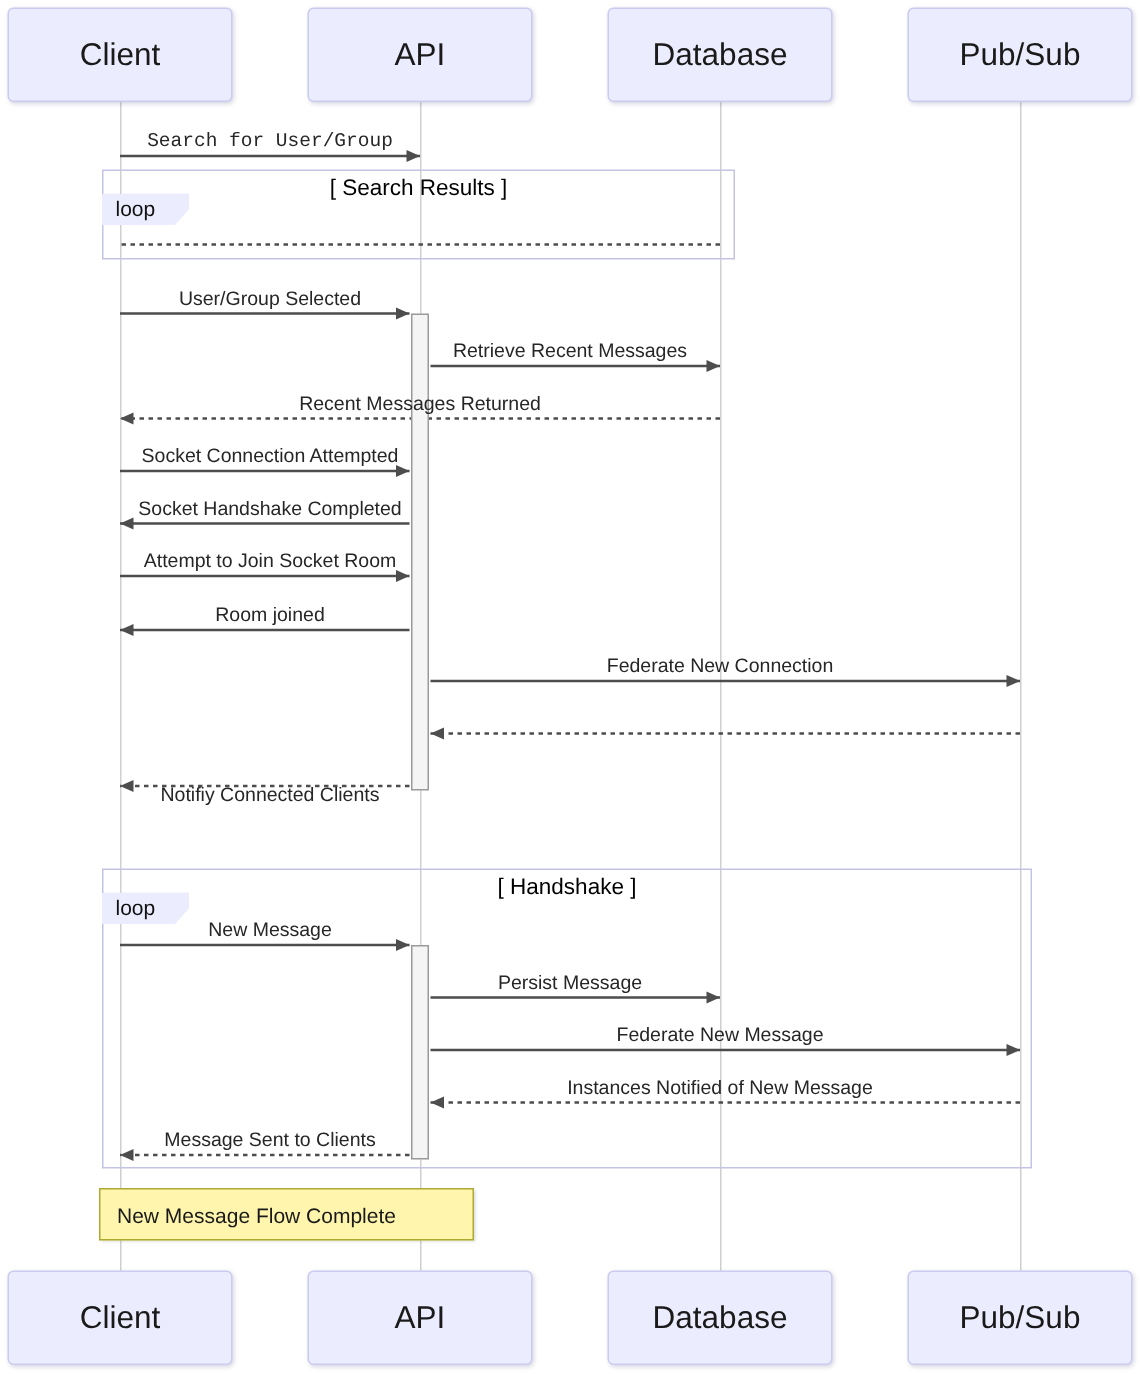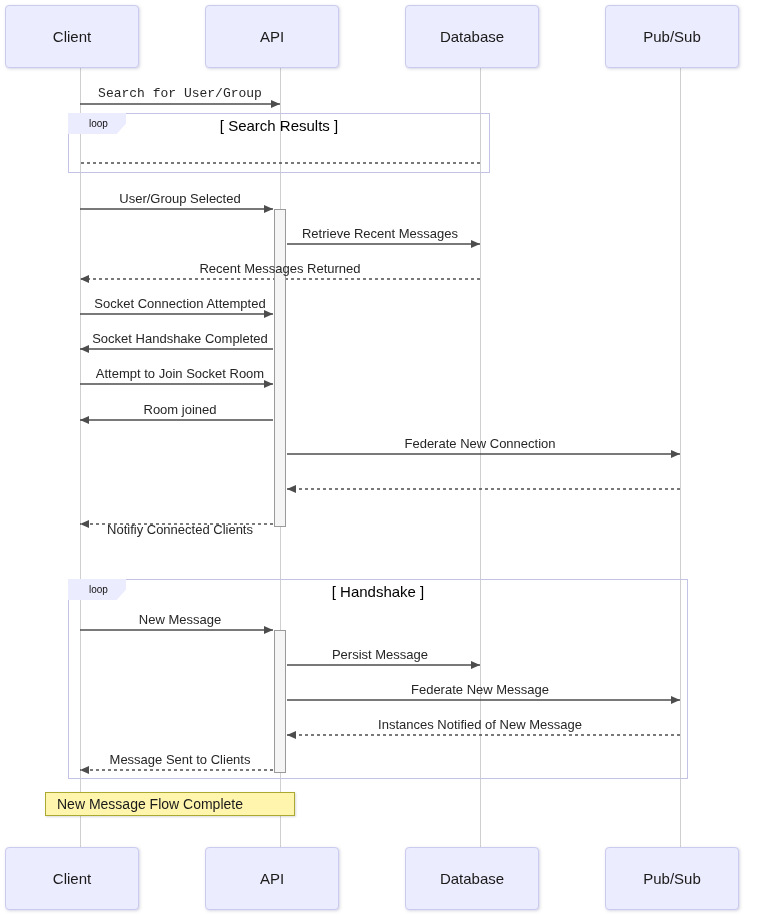--- a/index.html
+++ b/index.html
@@ -5,48 +5,49 @@
   html,body{margin:0;padding:0;background:#ffffff;}
   #stage{
     position:relative;
     width:760px;height:916px;
     background:#ffffff;
     font-family:"Liberation Sans", sans-serif;
     overflow:hidden;
   }
   .participant{
     position:absolute;
-    width:134px;
+    width:150px;
     background:#ECECFF;
     border:1px solid #cbcbf0;
     border-radius:4px;
     box-shadow:1px 1px 3px rgba(90,90,140,.25);
     display:flex;align-items:center;justify-content:center;
-    font-size:15px;color:#1a1a1a;
+    font-size:21px;color:#1a1a1a;
     box-sizing:border-box;
   }
   .lifeline{
     position:absolute;
     width:1px;
     background:#cfcfcf;
   }
   .loop-frame{
     position:absolute;
     border:1px solid #c3c3e6;
     box-sizing:border-box;
     background:transparent;
   }
   .loop-label{
     position:absolute;
     background:#ECECFF;
     clip-path:polygon(0 0,100% 0,100% 50%,84% 100%,0 100%);
-    font-size:10px;color:#111;
-    padding-left:21px;
+    font-size:14px;color:#111;
+    padding-left:9px;
     box-sizing:border-box;
     filter:drop-shadow(0 0 0.6px #a7a7d4);
+    margin-top:16px;
   }
   .loop-condition{
     position:absolute;
     transform:translateX(-50%);
     font-size:15px;color:#000000;
     white-space:nowrap;
   }
   .activation{
     position:absolute;
     width:12px;
@@ -132,21 +133,21 @@
     <div class="msg-label" style="left: 180px; top: 522px;">Notifiy Connected Clients</div>
     <div class="msg-label" style="left: 180px; top: 612px;">New Message</div>
     <div class="msg-label" style="left: 380px; top: 647px;">Persist Message</div>
     <div class="msg-label" style="left: 480px; top: 682px;">Federate New Message</div>
     <div class="msg-label" style="left: 480px; top: 717px;">Instances Notified of New Message</div>
     <div class="msg-label" style="left: 180px; top: 752px;">Message Sent to Clients</div>
     <div class="loop-label" style="left: 68px; top: 113px; width: 58px; height: 21px; line-height: 21px;">loop</div>
     <div class="loop-condition" style="left: 279px; top: 117px;">[ Search Results ]</div>
     <div class="loop-label" style="left: 68px; top: 579px; width: 58px; height: 21px; line-height: 21px;">loop</div>
     <div class="loop-condition" style="left: 378px; top: 583px;">[ Handshake ]</div>
-    <div class="note" style="left: 45px; top: 792px; width: 250px; height: 24px;">New Message Flow Complete</div>
+    <div class="note" style="left: 66px; top: 792px; width: 250px; height: 35px;">New Message Flow Complete</div>
     <div class="participant" style="left: 5px; top: 5px; height: 63px;">Client</div>
     <div class="participant" style="left: 5px; top: 847px; height: 63px;">Client</div>
     <div class="participant" style="left: 205px; top: 5px; height: 63px;">API</div>
     <div class="participant" style="left: 205px; top: 847px; height: 63px;">API</div>
     <div class="participant" style="left: 405px; top: 5px; height: 63px;">Database</div>
     <div class="participant" style="left: 405px; top: 847px; height: 63px;">Database</div>
     <div class="participant" style="left: 605px; top: 5px; height: 63px;">Pub/Sub</div>
     <div class="participant" style="left: 605px; top: 847px; height: 63px;">Pub/Sub</div>
   </div>
 

